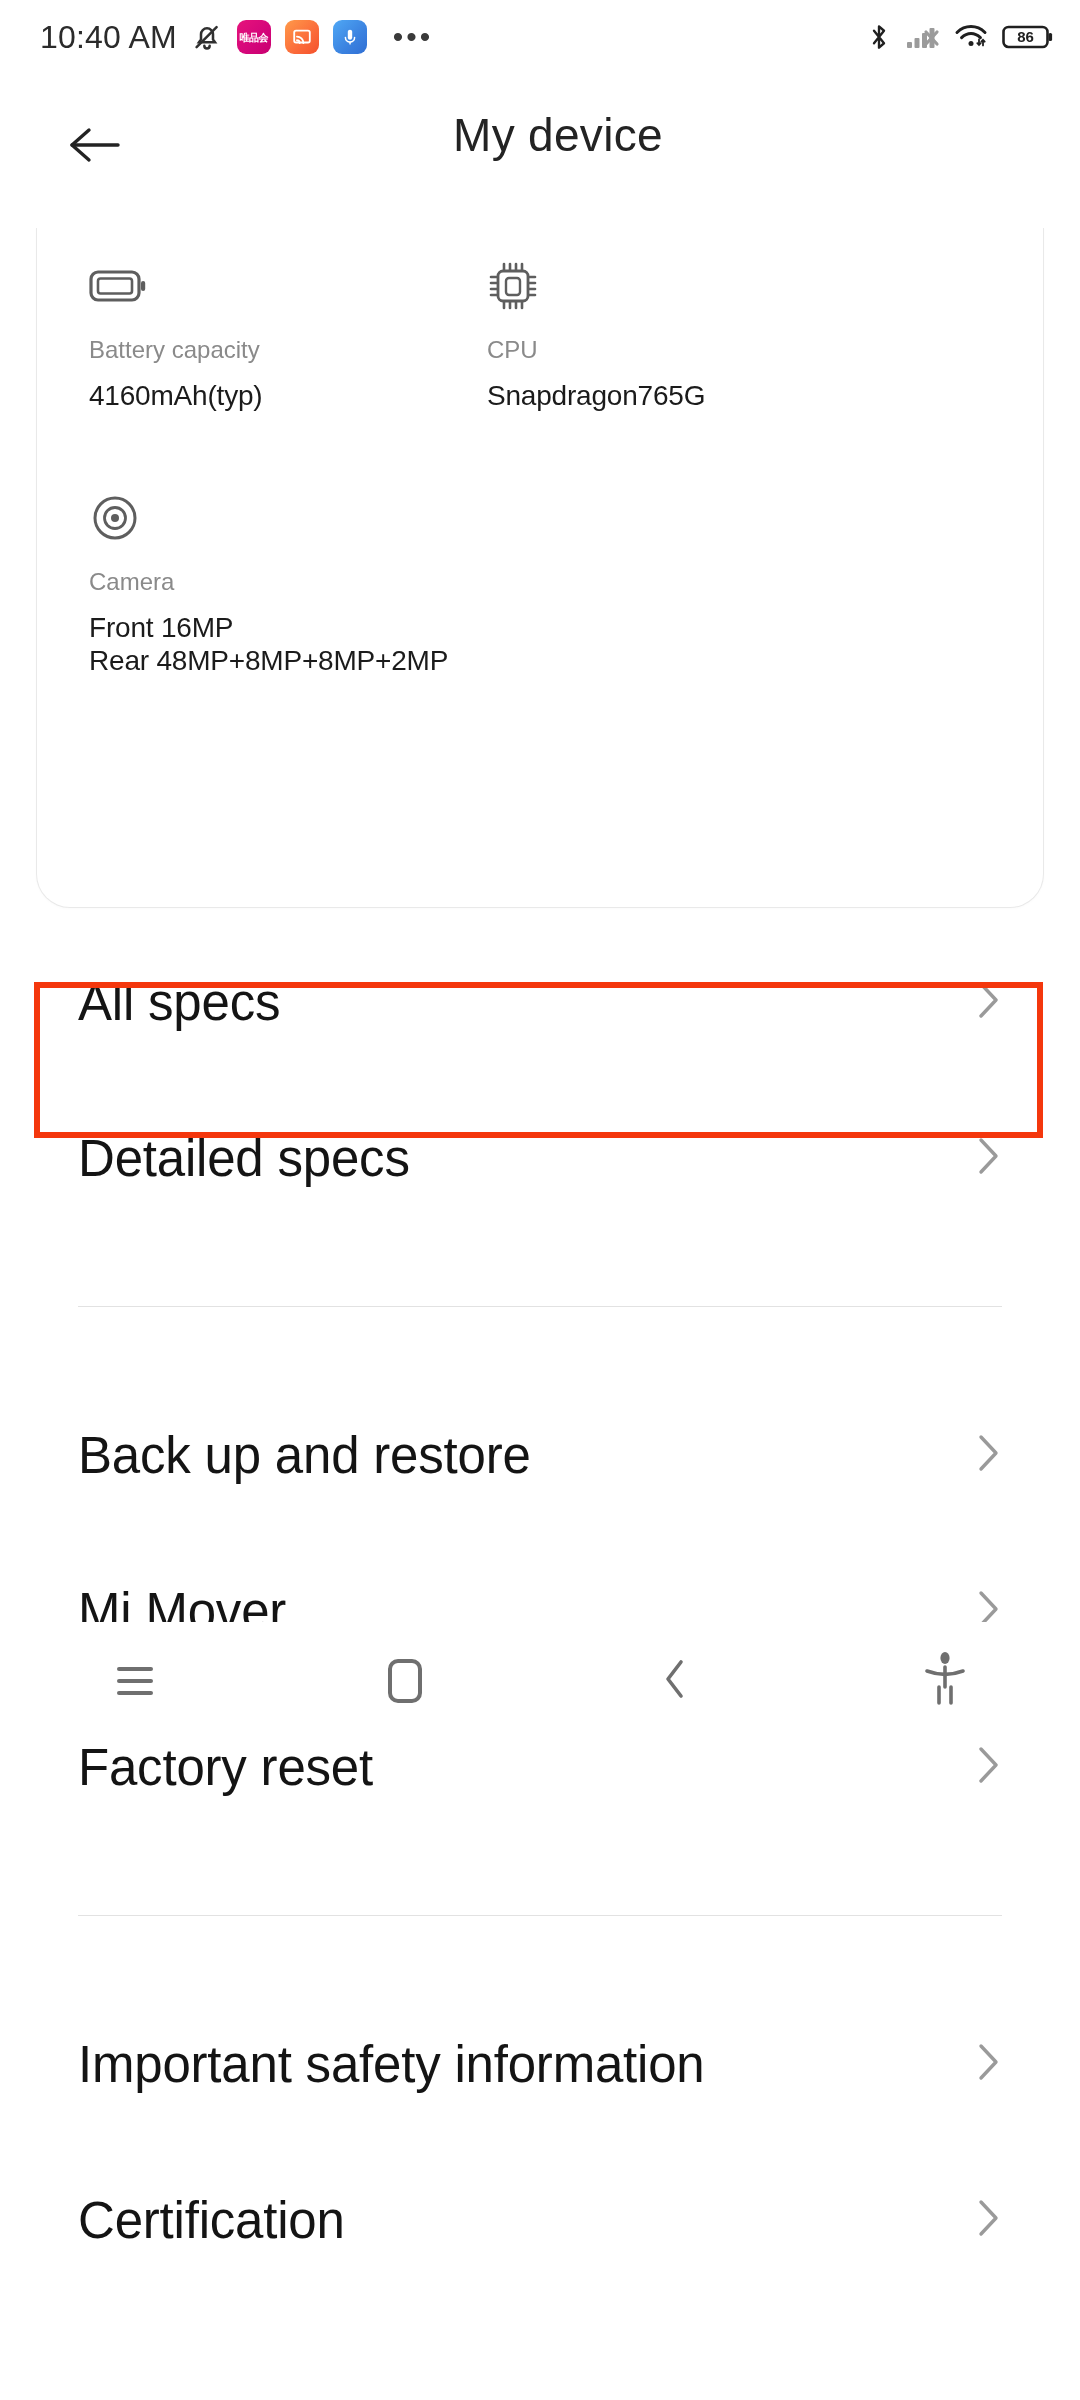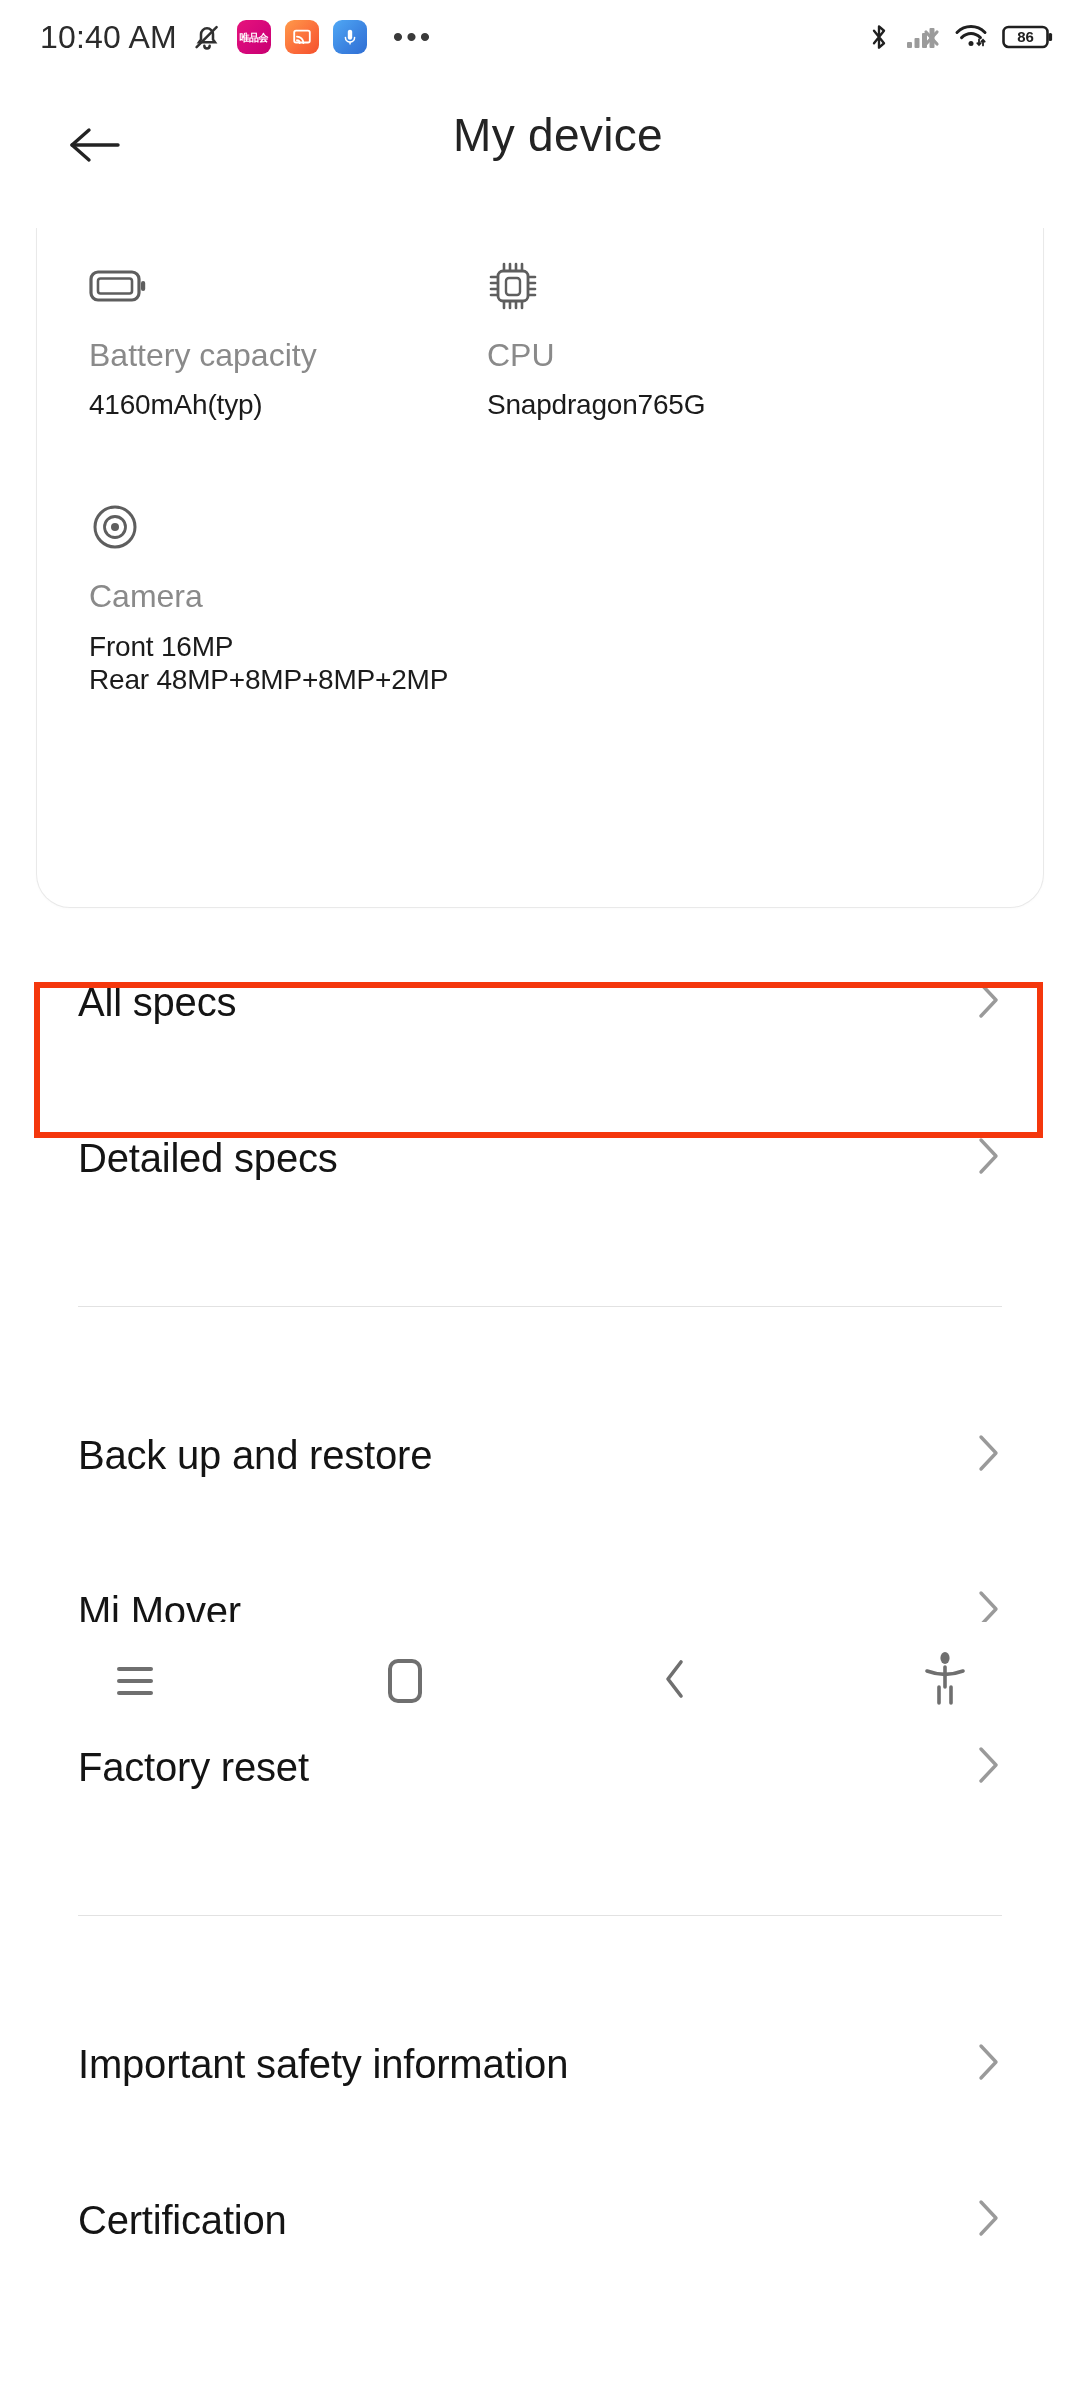--- a/index.html
+++ b/index.html
@@ -135,21 +135,21 @@
   }
   .spec-item.col1 { width: 450px; padding-left: 52px; }
   .spec-item.col2 { width: 520px; }
   .spec-icon {
     height: 60px;
     display: flex;
     align-items: center;
     margin-bottom: 20px;
   }
   .spec-label {
-    font-size: 32px;
+    font-size: 24px;
     color: #8a8a8a;
     font-weight: 400;
     line-height: 1.2;
     margin-bottom: 14px;
   }
   .spec-value {
     font-size: 28px;
     color: #1b1b1b;
     font-weight: 400;
     line-height: 1.18;
@@ -168,21 +168,21 @@
   .list-row {
     position: relative;
     height: 156px;
     display: flex;
     align-items: center;
     padding: 0 78px;
     box-sizing: border-box;
     cursor: pointer;
   }
   .list-row .label {
-    font-size: 40px;
+    font-size: 51px;
     font-weight: 500;
     color: #141414;
     letter-spacing: -0.2px;
   }
   .chev {
     position: absolute;
     right: 78px;
     top: 50%;
     transform: translateY(-50%);
   }

